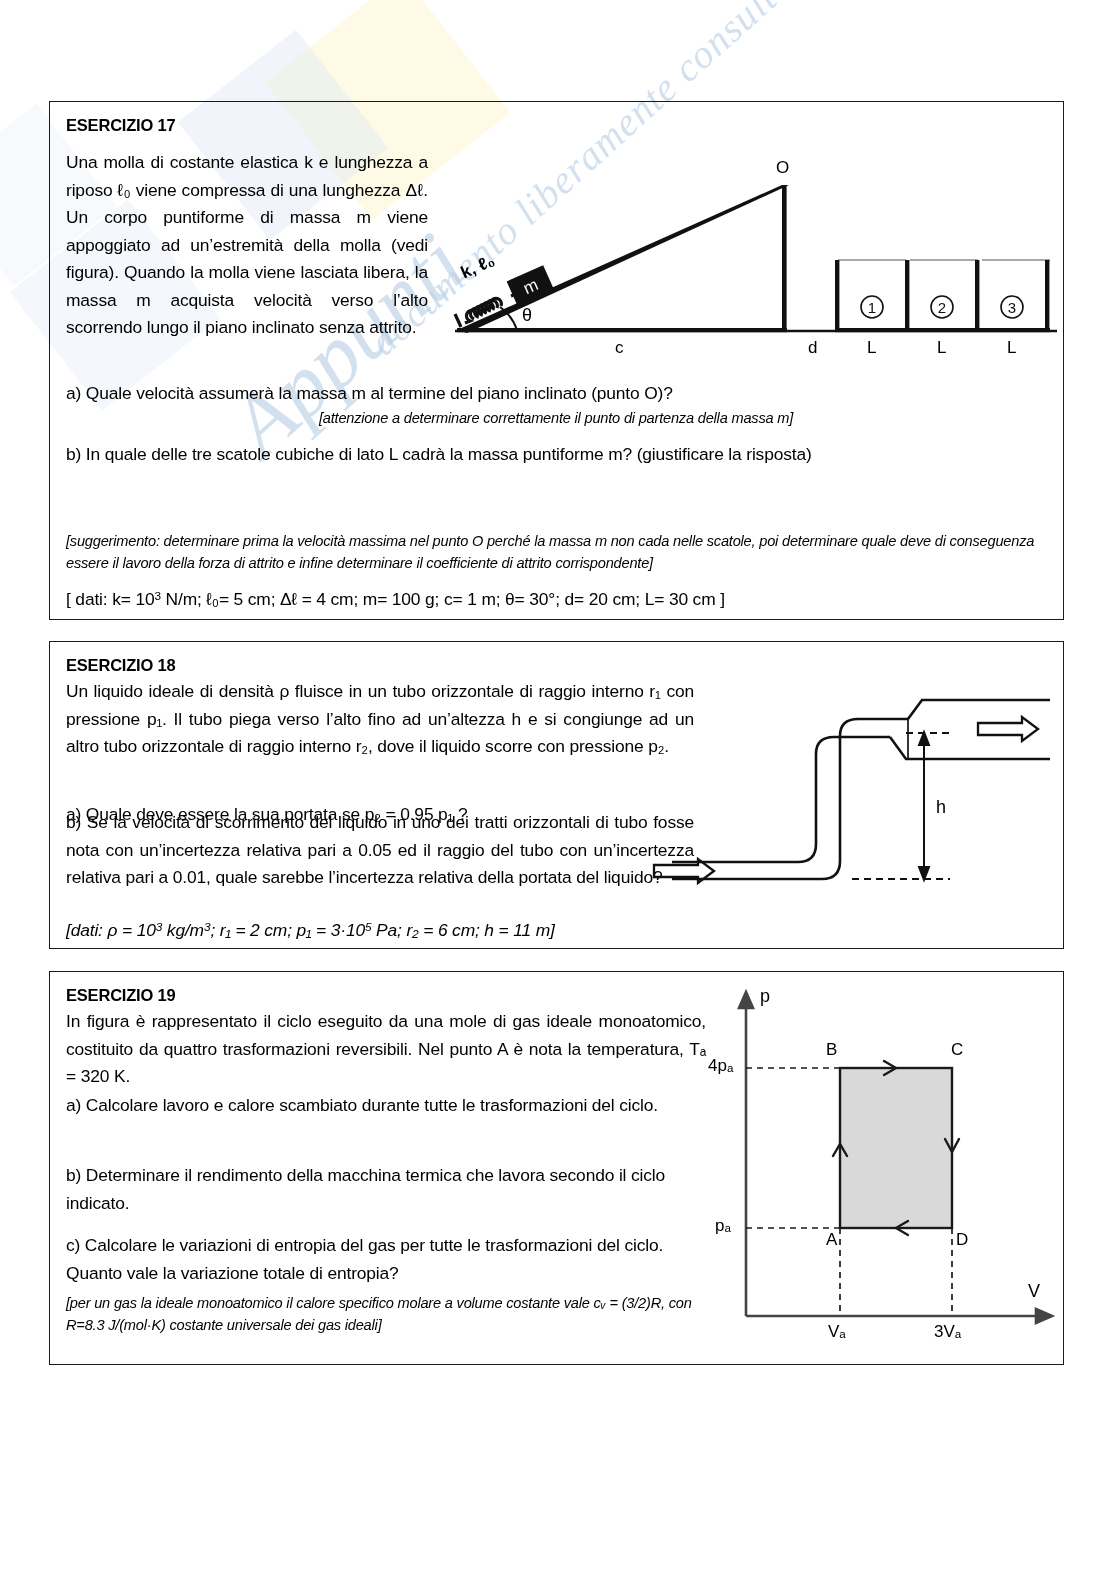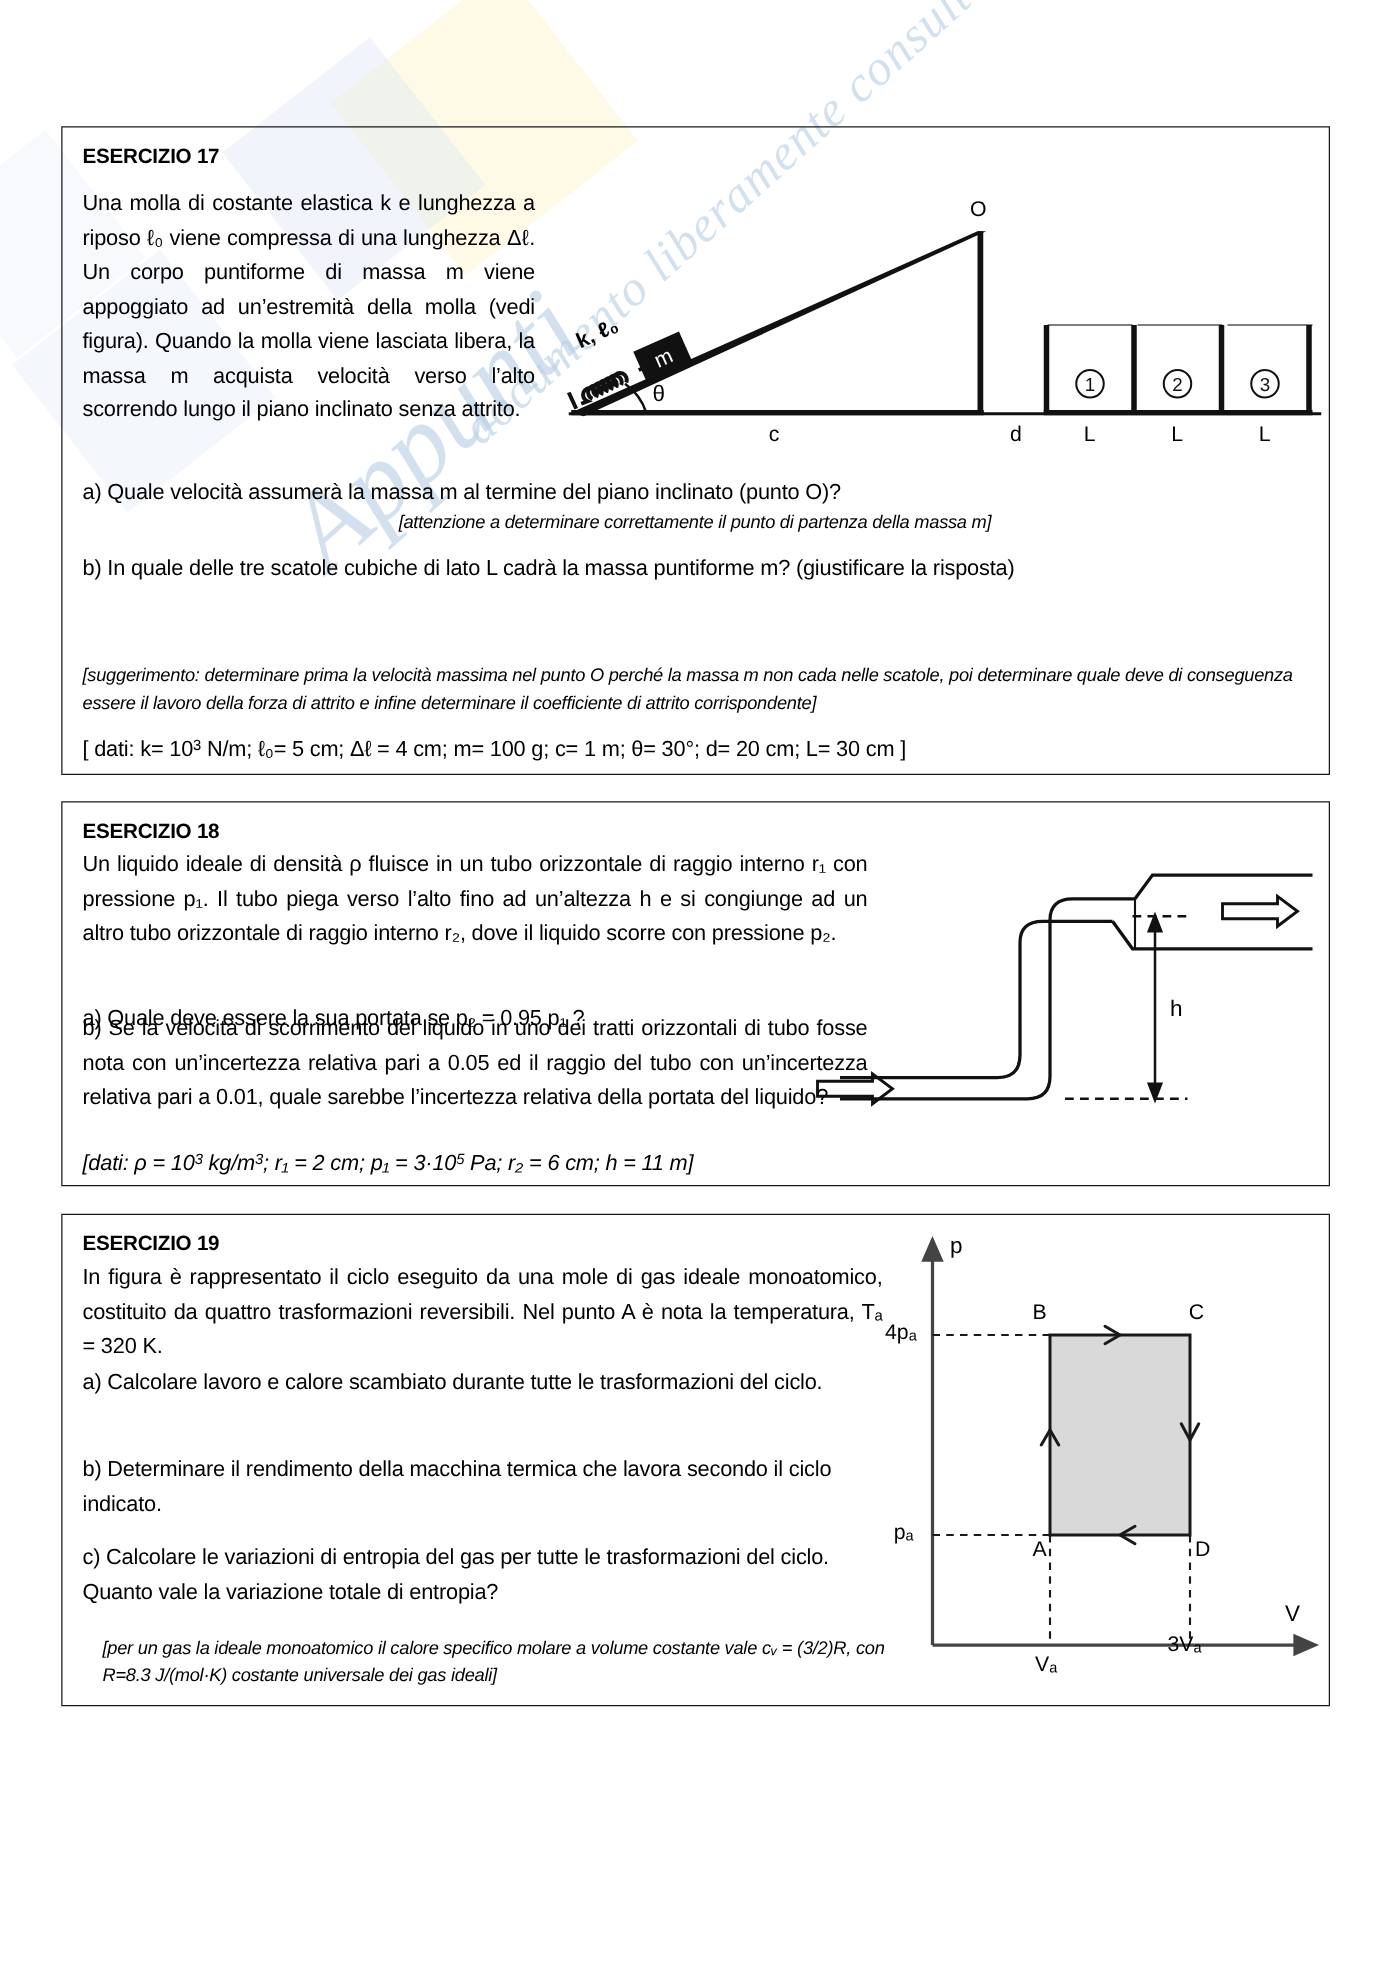--- a/index.html
+++ b/index.html
@@ -116,21 +116,21 @@
   #ex18-a     { left: 16px; top: 127px; width: 628px; margin-top: 32px; }
   #ex18-b     { left: 16px; top: 167px; width: 628px; text-align: justify; text-align-last: left; }
   #ex18-dati  { left: 16px; top: 272px; width: 700px; font-style: italic; }
 
   
   #ex19-title { left: 16px; top: 14px; text-align: right; }
   #ex19-intro { left: 16px; top: 36px; width: 640px; text-align: justify; text-align-last: left; }
   #ex19-a     { left: 16px; top: 120px; width: 640px; }
   #ex19-b     { left: 16px; top: 190px; width: 640px; }
   #ex19-c     { left: 16px; top: 260px; width: 640px; }
-  #ex19-note  { left: 16px; top: 336px; width: 640px; margin-left: 16px; }
+  #ex19-note  { left: 16px; top: 320px; width: 640px; }
 
   
   .fig { position: absolute; }
   #fig17 { left: 395px; top: 45px; }
   #fig18 { left: 600px; top: 50px; }
   #fig19 { left: 648px; top: 4px; }
 
   .figlabel {
     position: absolute;
     font-size: 17px;
@@ -311,20 +311,20 @@
 
           <path d="M 210 245 L 198 252 L 210 259"></path>
         </g>
       </svg>
       
       <div class="figlabel" style="left:62px; top:10px; font-size:18px;">p</div>
       <div class="figlabel" style="left:330px; top:305px; font-size:18px;">V</div>
       <div class="figlabel" style="left:10px; top:80px; font-size:17px;">4pₐ</div>
       <div class="figlabel" style="left:17px; top:240px; font-size:17px;">pₐ</div>
       <div class="figlabel" style="left:130px; top:346px; font-size:17px;">Vₐ</div>
-      <div class="figlabel" style="left:236px; top:330px; font-size:17px;">3Vₐ</div>
+      <div class="figlabel" style="left:236px; top:346px; font-size:17px;">3Vₐ</div>
       <div class="figlabel" style="left:128px; top:254px; font-size:17px;">A</div>
       <div class="figlabel" style="left:128px; top:64px; font-size:17px;">B</div>
       <div class="figlabel" style="left:253px; top:64px; font-size:17px;">C</div>
       <div class="figlabel" style="left:258px; top:254px; font-size:17px;">D</div>
     </div>
   </div>
 </div>
 
 </body></html>

